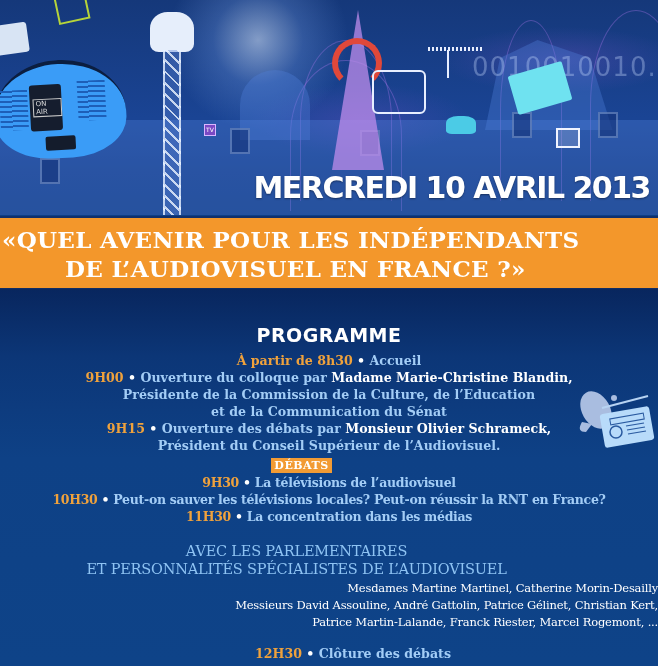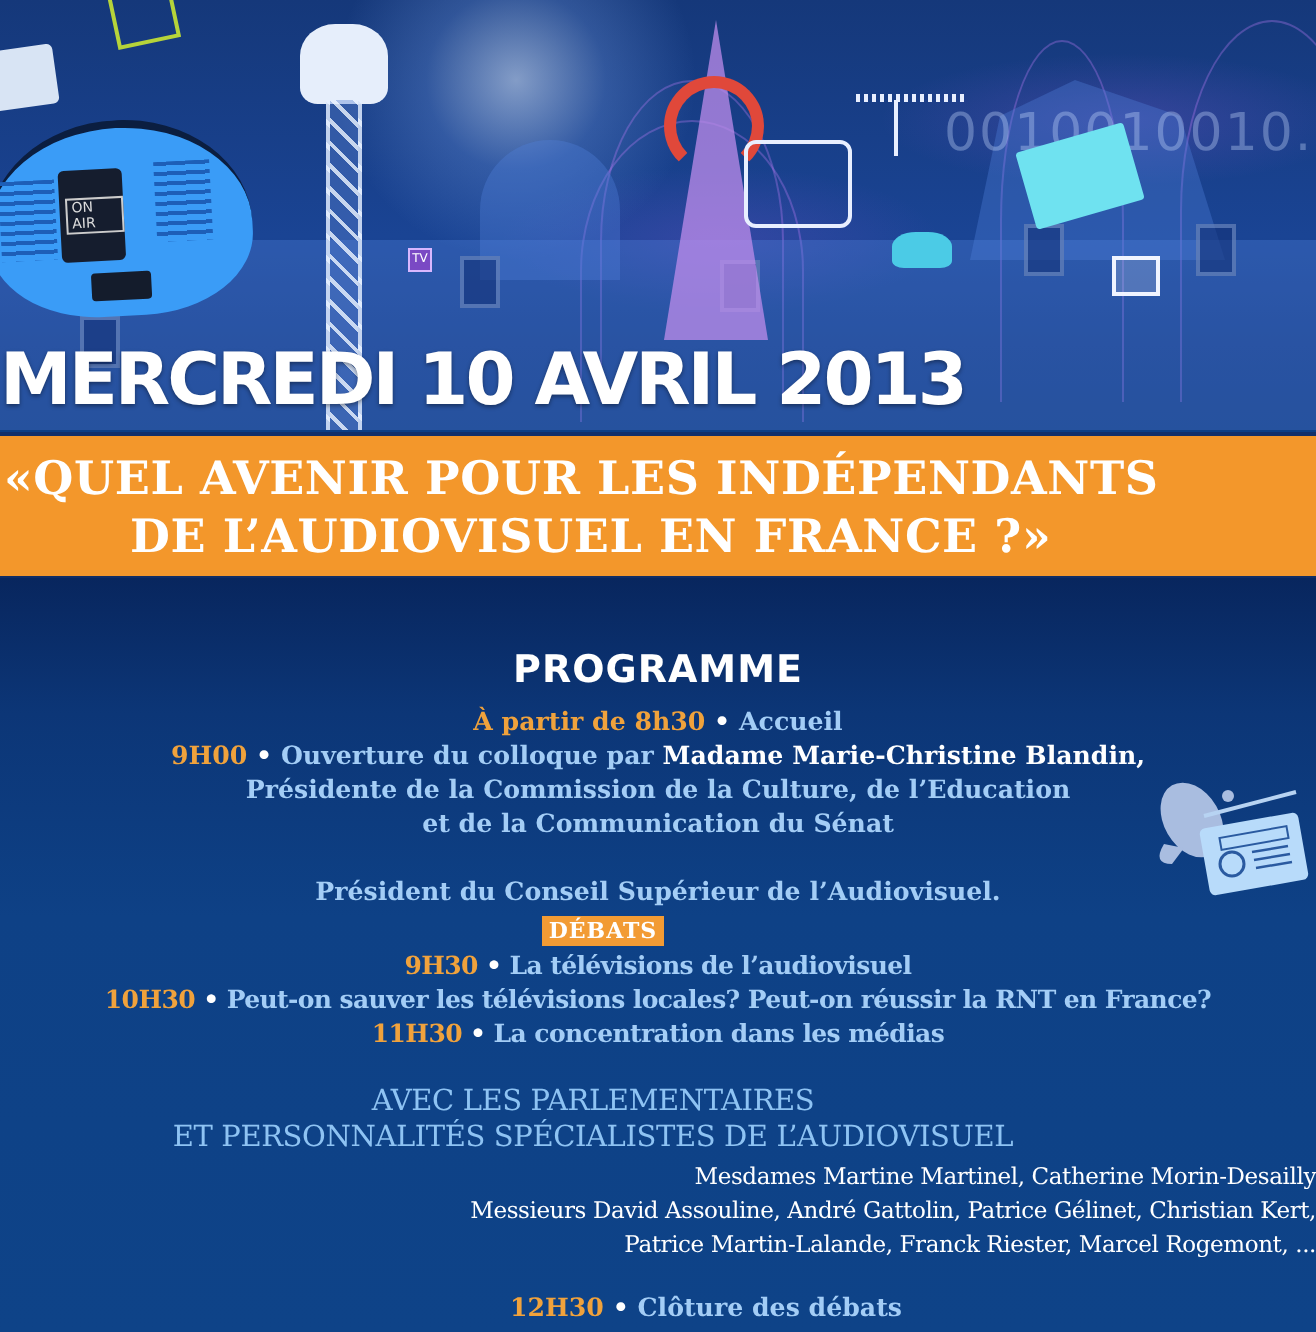--- a/index.html
+++ b/index.html
@@ -84,22 +84,22 @@
     position:absolute; left:556px; top:128px; width:20px; height:16px; border:2px solid #f0f4ff; background:rgba(240,244,255,0.2);
   }
   .tv-badge {
     position:absolute; left:204px; top:124px; width:10px; height:10px; background:#7a49c4; border:1px solid #d9b7ff; font:6px "DejaVu Sans", sans-serif; color:#fff; text-align:center; line-height:10px;
   }
   .wave {
     position:absolute; border:1px solid rgba(180,120,240,0.35); border-radius:50% 50% 0 0; border-bottom:none;
   }
 
   .date-title {
-    position:absolute; left:0; top:170px; width:650px; text-align:left;
-    font-family:"DejaVu Sans", sans-serif; font-weight:bold; font-size:36px; color:#ffffff; letter-spacing:-1.5px;
+    position:absolute; left:0; top:170px; width:650px; text-align:right;
+    font-family:"DejaVu Sans", sans-serif; font-weight:bold; font-size:30px; color:#ffffff; letter-spacing:-1.5px;
     text-shadow:0 1px 2px rgba(0,0,0,0.4);
   }
   .banner {
     position:absolute; left:0; top:216px; width:658px; height:70px; background:#f3972b;
     border-top:2px solid #12306a; border-bottom:3px solid #112d63;
   }
   .banner-line {
     position:absolute; left:0; width:658px; font-family:"DejaVu Serif", serif; font-weight:bold; font-size:23px; color:#ffffff; letter-spacing:0.3px;
   }
   .banner-line.l1 { top:8px; left:2px; text-align:left; padding-left:0; }
@@ -192,20 +192,23 @@
   <div class="line" style="top:64px;">
     <span class="time">À partir de 8h30</span><span class="bullet"> • </span><span>Accueil</span>
   </div>
 
   <div class="line" style="top:81px;">
     <span class="time">9H00</span><span class="bullet"> • </span><span>Ouverture du colloque par </span><span class="name">Madame Marie-Christine Blandin,</span>
   </div>
   <div class="line" style="top:98px;">Présidente de la Commission de la Culture, de l’Education</div>
   <div class="line" style="top:115px;">et de la Communication du Sénat</div>
 
+  <div class="line" style="top:132px;">
+    <span class="time">9H15</span><span class="bullet"> • </span><span>Ouverture des débats par </span><span class="name">Monsieur Olivier Schrameck,</span>
+  </div>
   <div class="line" style="top:149px;">Président du Conseil Supérieur de l’Audiovisuel.</div>
 
   <div class="debats-badge">DÉBATS</div>
 
   <div class="line narrow" style="top:186px;">
     <span class="time">9H30</span><span class="bullet"> • </span><span>La télévisions de l’audiovisuel</span>
   </div>
   <div class="line narrow" style="top:203px;">
     <span class="time">10H30</span><span class="bullet"> • </span><span>Peut-on sauver les télévisions locales? Peut-on réussir la RNT en France?</span>
   </div>

